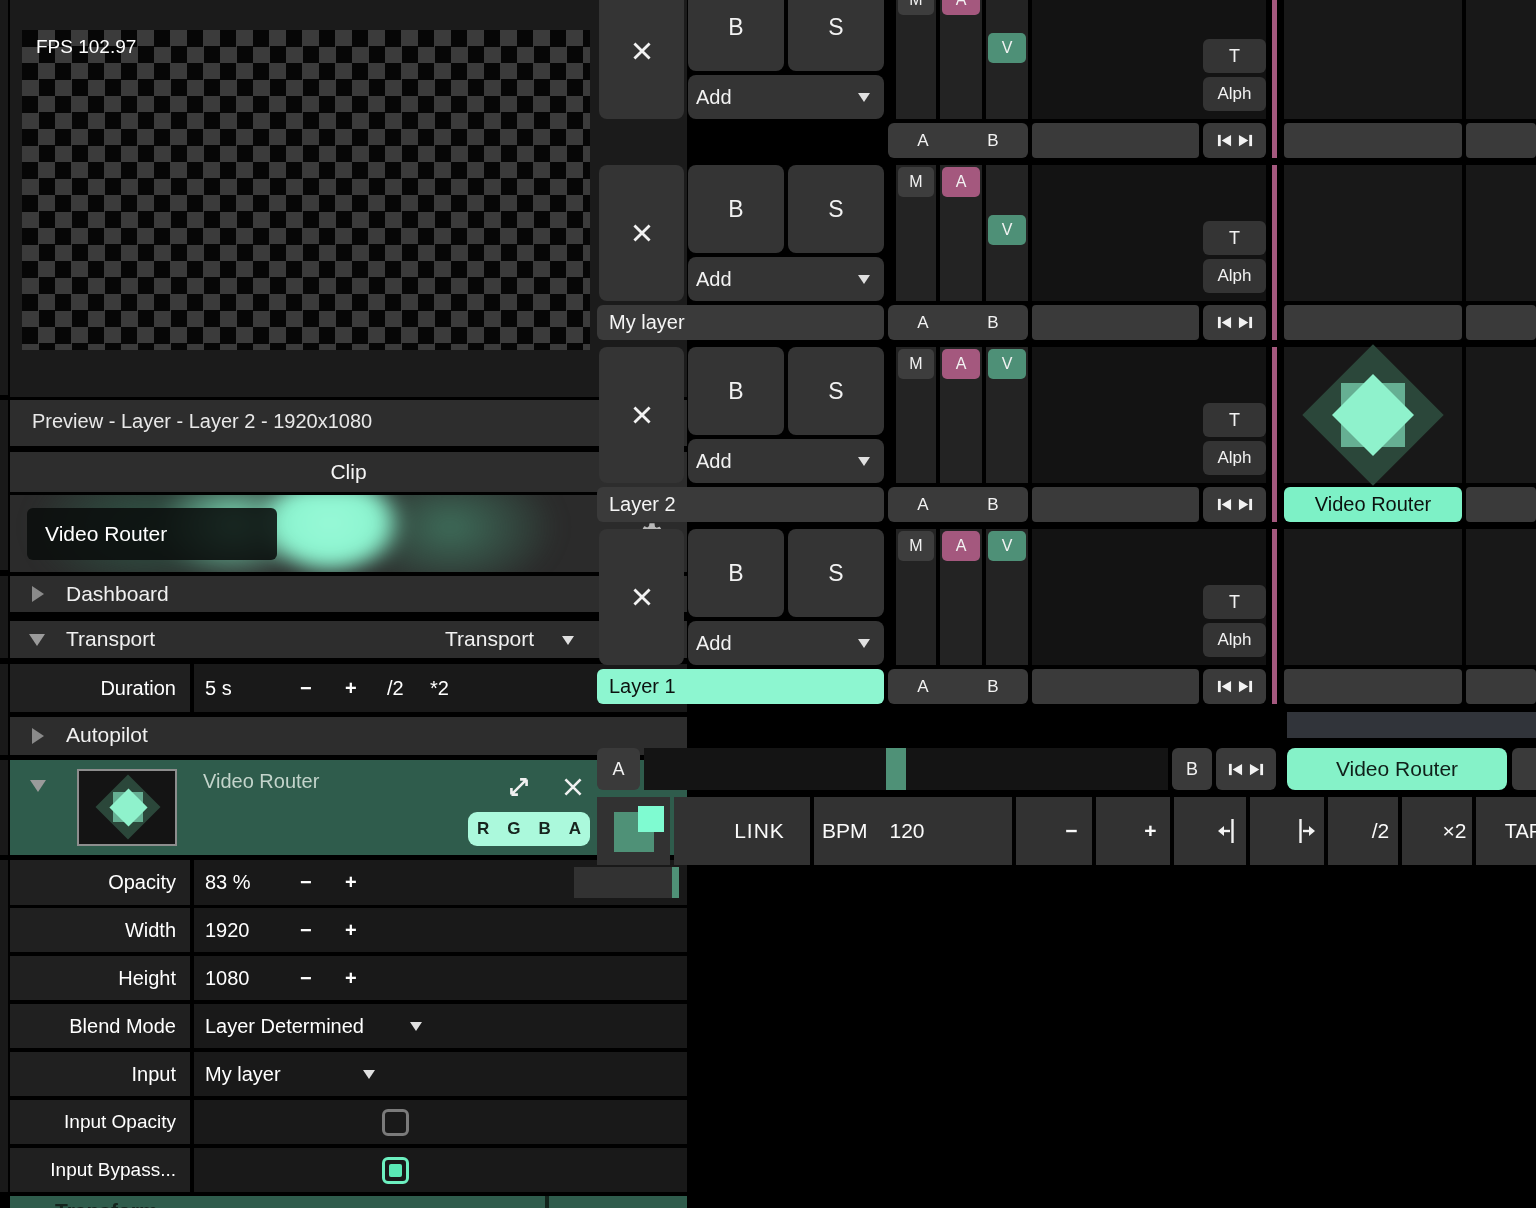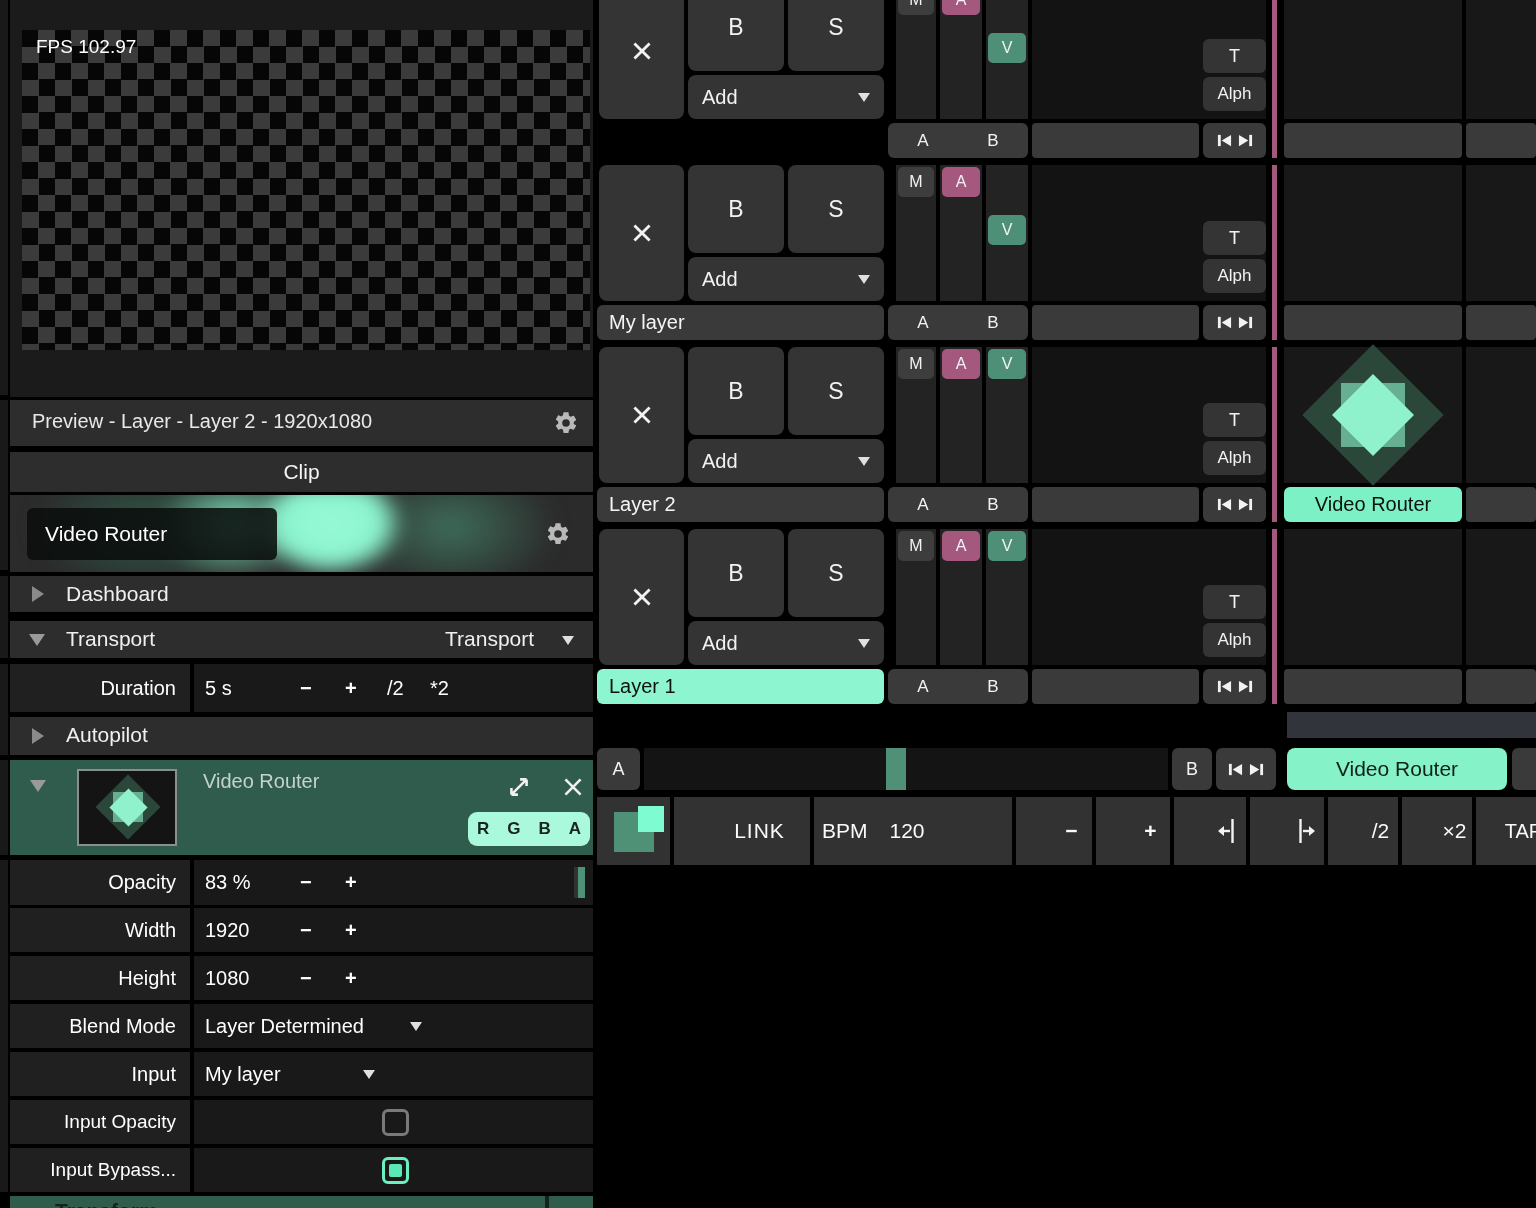--- a/index.html
+++ b/index.html
@@ -3,21 +3,21 @@
 <meta charset="utf-8">
 <style>
   * { margin:0; padding:0; box-sizing:border-box; }
   html,body { width:1536px; height:1208px; background:#000; overflow:hidden;
     font-family:"Liberation Sans","DejaVu Sans",sans-serif; color:#f2f2f2; }
 
   
   .edge-seg { position:absolute; left:0; width:8px; background:#191919; }
 
   
-  .lrow { position:absolute; left:10px; width:583px; }
+  .lrow { position:absolute; left:10px; width:677px; }
   .hdr { background:#2d2d2d; }
   .panel { background:#1b1b1b; }
   .checker { position:absolute; left:12px; top:30px; width:568px; height:320px;
     background:conic-gradient(#3b3b3b 90deg,#060606 90deg 180deg,#3b3b3b 180deg 270deg,#060606 270deg);
     background-size:33px 33px; }
   .fps { position:absolute; left:14px; top:6px; font-size:19px; color:#fff; }
   .titlebar-text { position:absolute; left:22px; top:10px; font-size:20px; color:#e8e8e8; }
   .gear { position:absolute; width:26px; height:26px; fill:#b9b9b9; }
   .clip-hdr-text { width:100%; text-align:center; font-size:21px; line-height:40px; color:#f5f5f5; }
 
@@ -69,21 +69,21 @@
   .transform-text { position:absolute; left:45px; top:3px; font-size:21px; font-weight:bold; color:#14241d; }
 
   
   .rpanel { position:absolute; left:597px; top:0; width:939px; height:1208px; }
   .layer-row { position:absolute; left:0; width:939px; height:175px; }
   .btn { position:absolute; background:#343434; border-radius:8px; display:flex;
     align-items:center; justify-content:center; color:#f2f2f2; }
   .x-btn { left:2px; top:0; width:85px; height:136px; }
   .b-btn { left:91px; top:0; width:96px; height:88px; font-size:23px; }
   .s-btn { left:191px; top:0; width:96px; height:88px; font-size:23px; }
-  .add-btn { left:91px; top:92px; width:196px; height:44px; font-size:20px; justify-content:flex-start; padding-left:14px; }
+  .add-btn { left:91px; top:92px; width:196px; height:44px; font-size:20px; justify-content:flex-start; padding-left:8px; }
   .add-btn .tri-d { right:14px; left:auto; top:18px; }
   .strip { position:absolute; top:0; height:136px; background:#232323; }
   .m-strip { left:299px; width:40px; } .a-strip { left:343px; width:42px; } .v-strip { left:389px; width:42px; }
   .fader-btn { position:absolute; left:2px; right:2px; height:30px; border-radius:5px;
     display:flex; align-items:center; justify-content:center; font-size:16px; }
   .m-btn { top:2px; background:#3d3d3d; }
   .a-btn { top:2px; background:#a4587e; }
   .v-btn { background:#4e9077; }
   .v-top .v-btn { top:2px; } .v-mid .v-btn { top:50px; }
   .slot-area { position:absolute; left:435px; top:0; width:234px; height:136px; background:#131313; }

